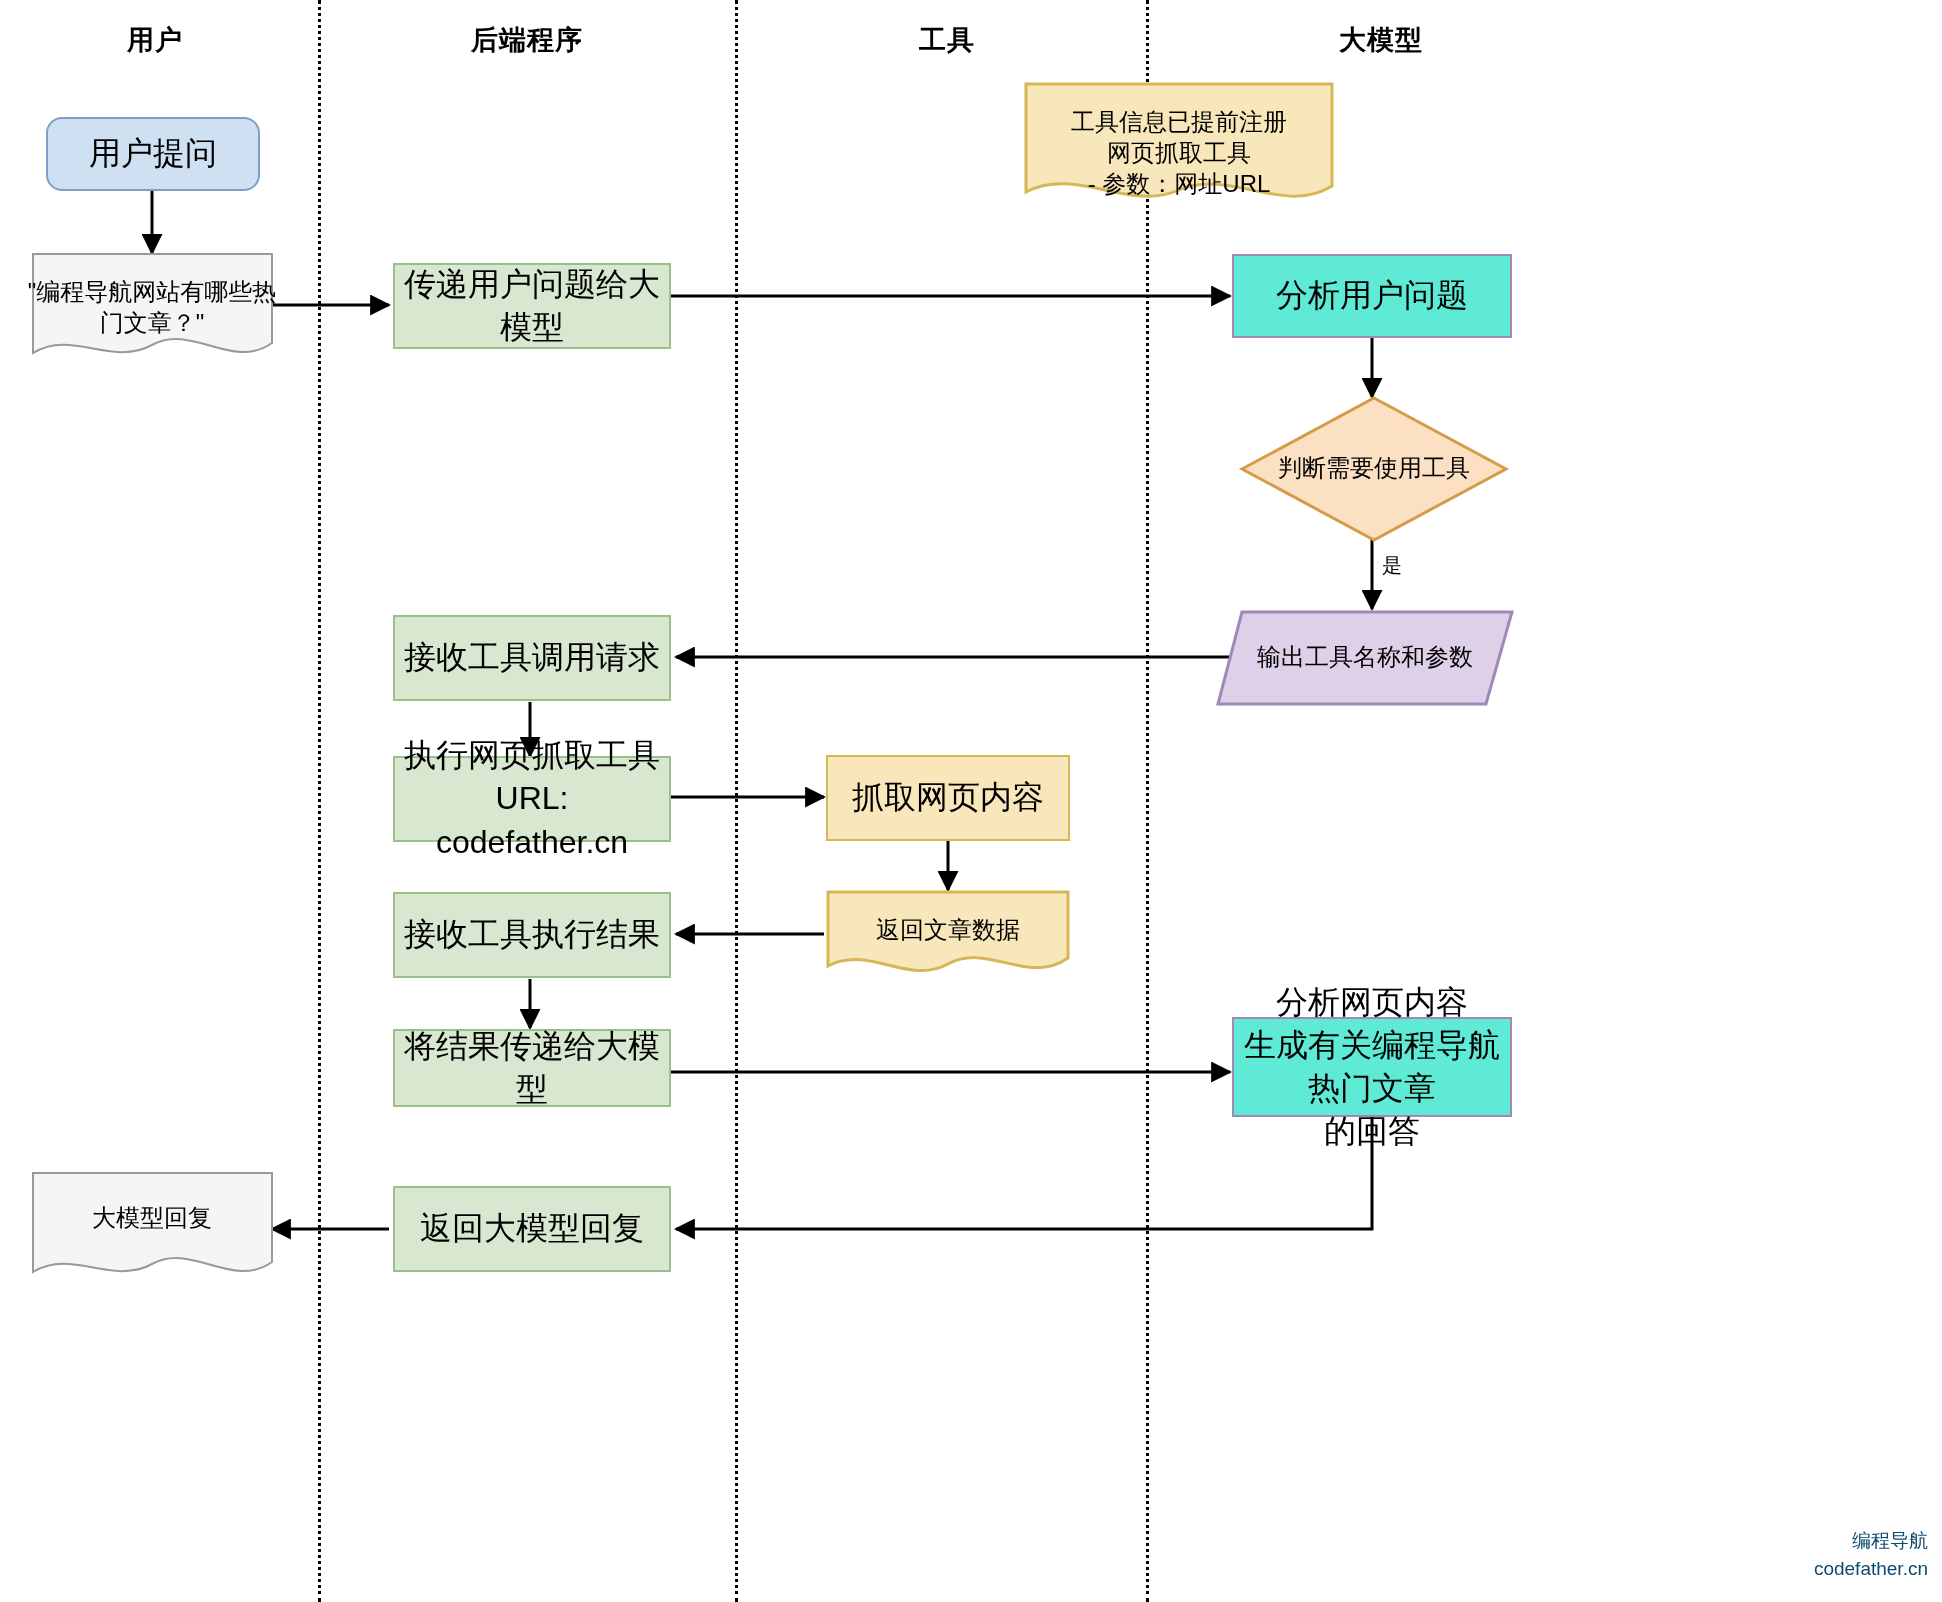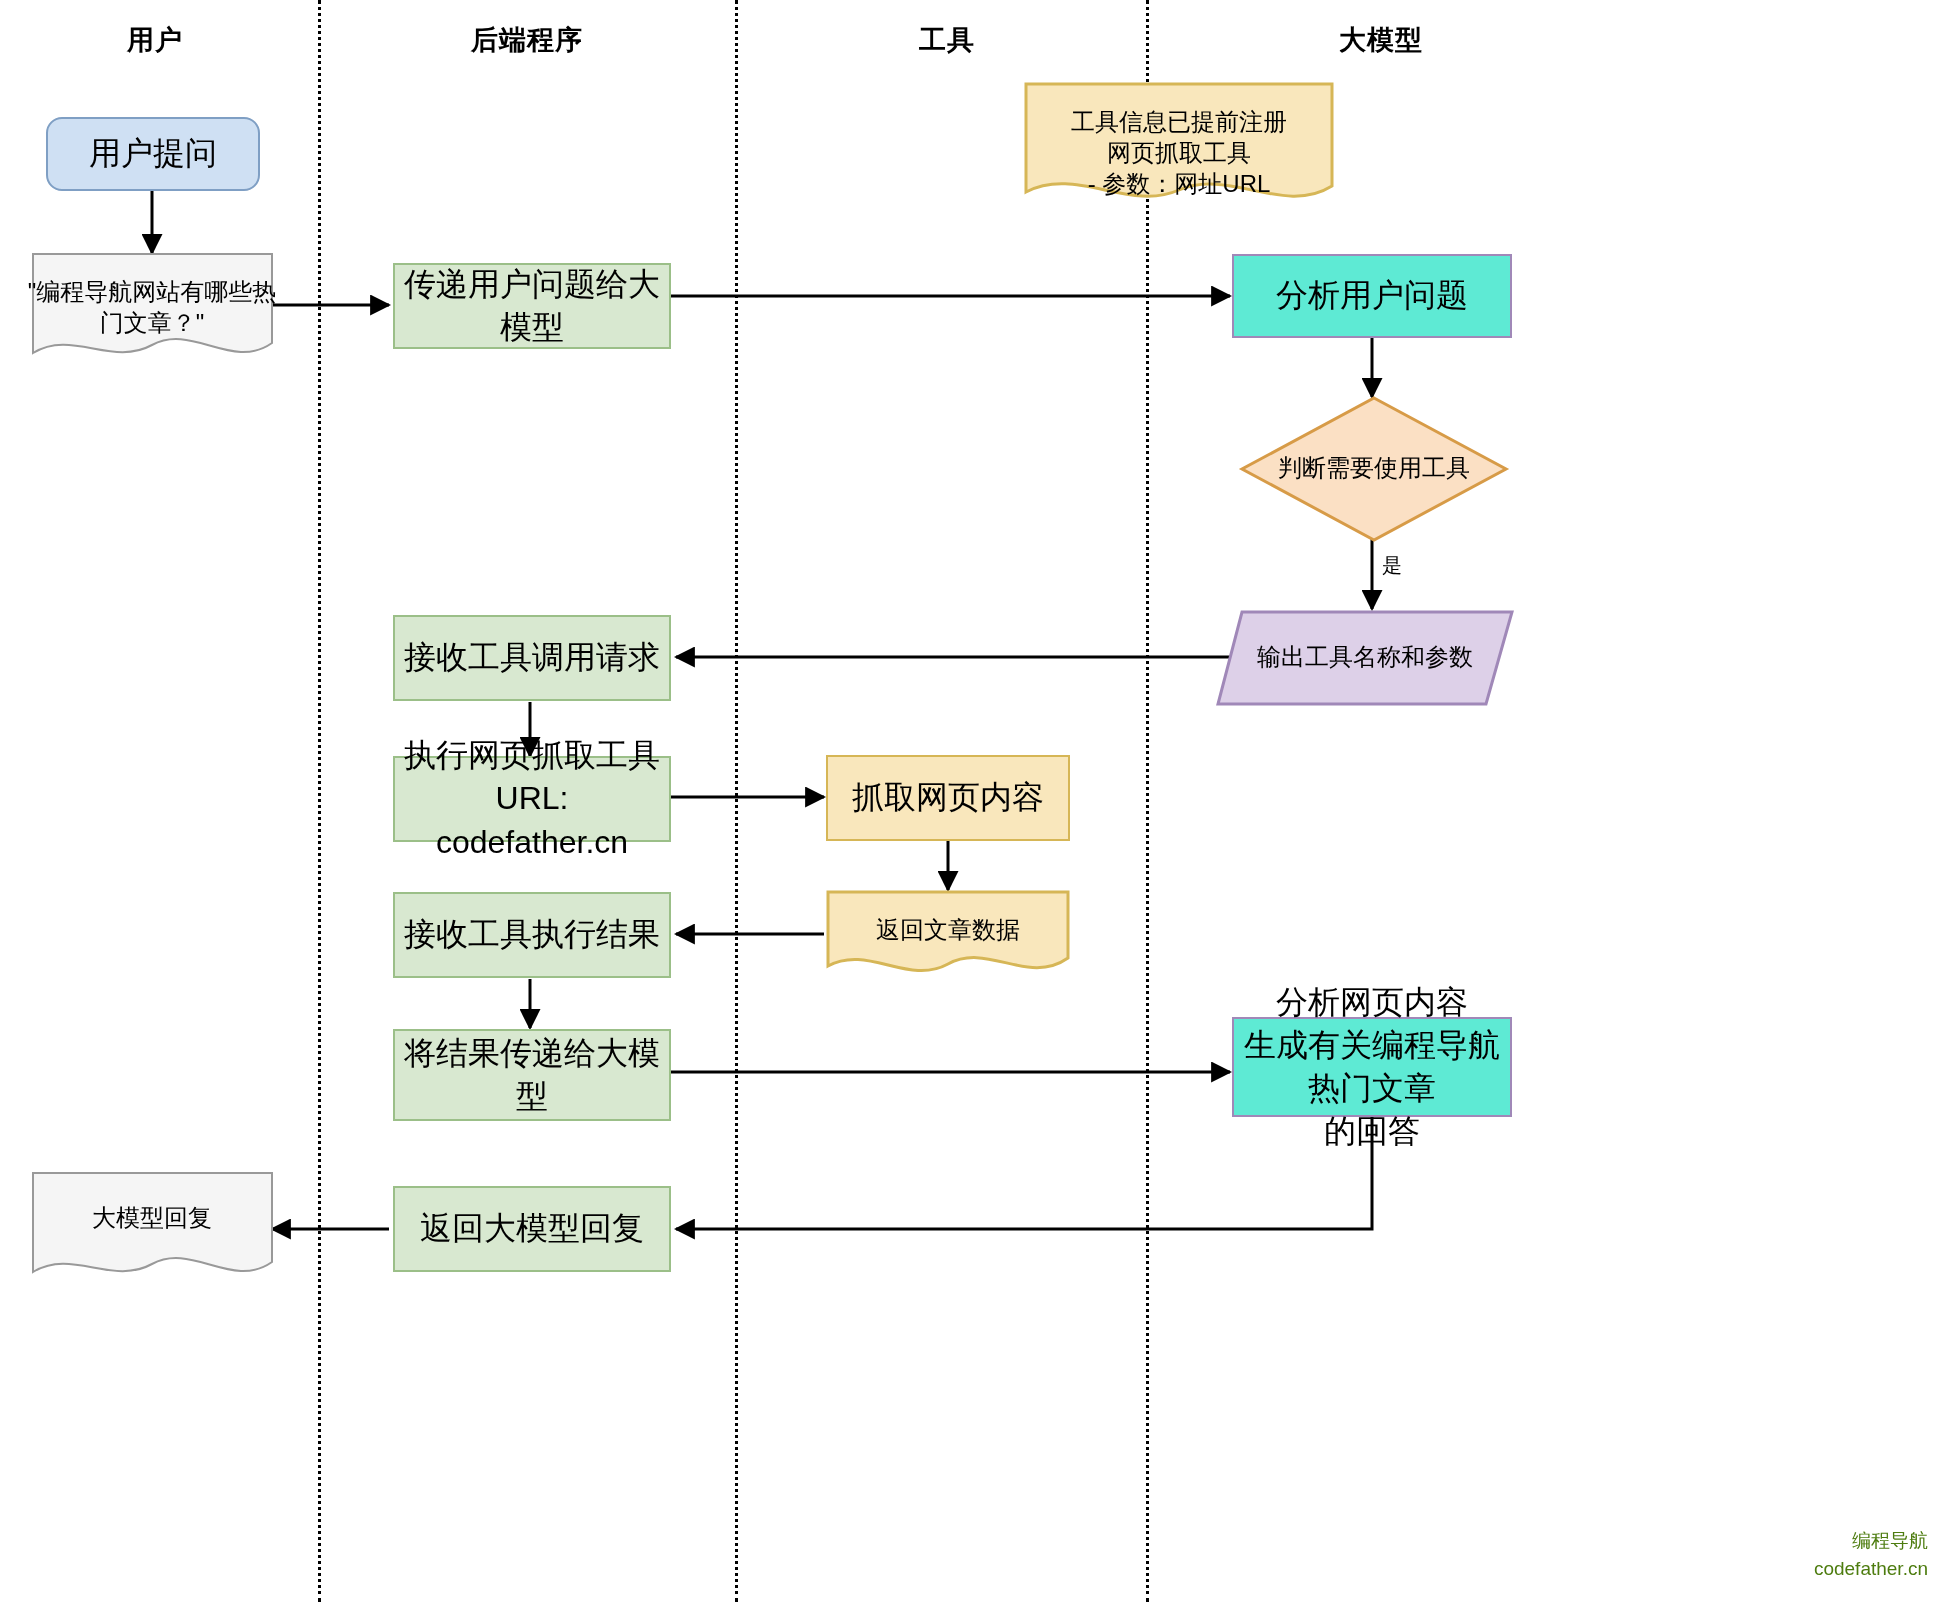--- a/index.html
+++ b/index.html
@@ -93,21 +93,21 @@
   .edge-label {
     position: absolute;
     font-size: 20px;
     color: #000000;
     white-space: nowrap;
   }
   .watermark {
     position: absolute;
     right: 14px;
     font-size: 19px;
-    color: #4d7c0f;
+    color: #0c4a6e;
     text-align: right;
     white-space: nowrap;
   }
 </style>
 </head>
 <body>
 
 <div id="canvas">
 
   <div class="lane-title" style="left:155px; top:22px;">用户</div>
@@ -207,21 +207,21 @@
 
   <svg class="svg-node" style="left:826px; top:890px;" width="244" height="92">
     <path d="M 2 2 L 242 2 L 242 68 C 202 96 162 52 122 74 C 82 96 42 54 2 76 Z" fill="#f9e7bc" stroke="#d6b656" stroke-width="3"></path>
     <text class="txt" x="122" y="42">返回文章数据</text>
   </svg>
 
   <div class="node shape-process-green" style="left:393px; top:892px; width:278px; height:86px;">
     <span class="node-label">接收工具执行结果</span>
   </div>
 
-  <div class="node shape-process-green" style="left:393px; top:1029px; width:278px; height:92px;">
+  <div class="node shape-process-green" style="left:393px; top:1029px; width:278px; height:78px;">
     <span class="node-label">将结果传递给大模型</span>
   </div>
 
   <div class="node shape-process-purple" style="left:1232px; top:1017px; width:280px; height:100px;">
     <span class="node-label">分析网页内容
 生成有关编程导航热门文章
 的回答</span>
   </div>
 
   <div class="node shape-process-green" style="left:393px; top:1186px; width:278px; height:86px;">

